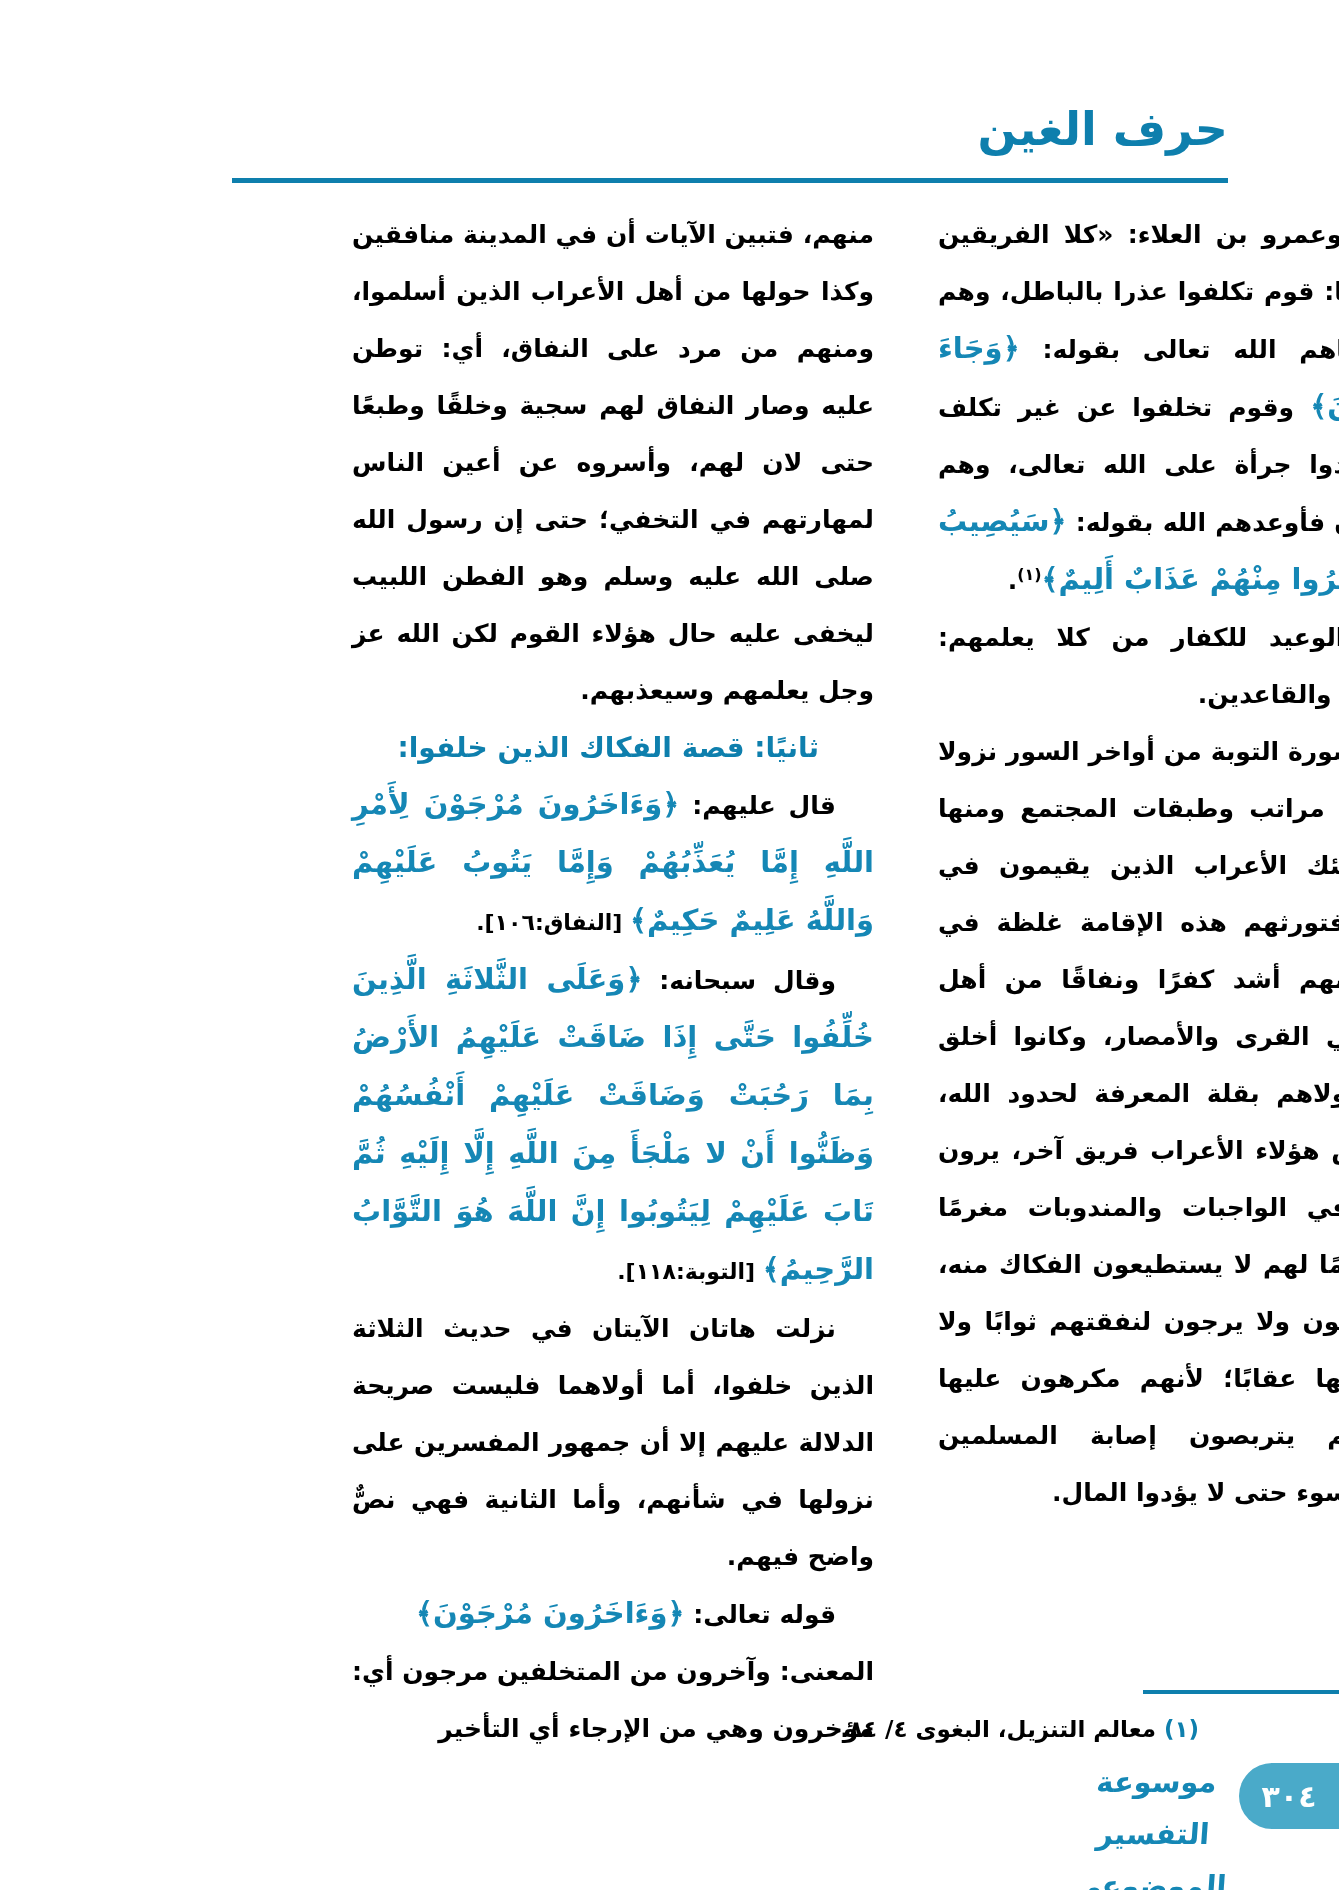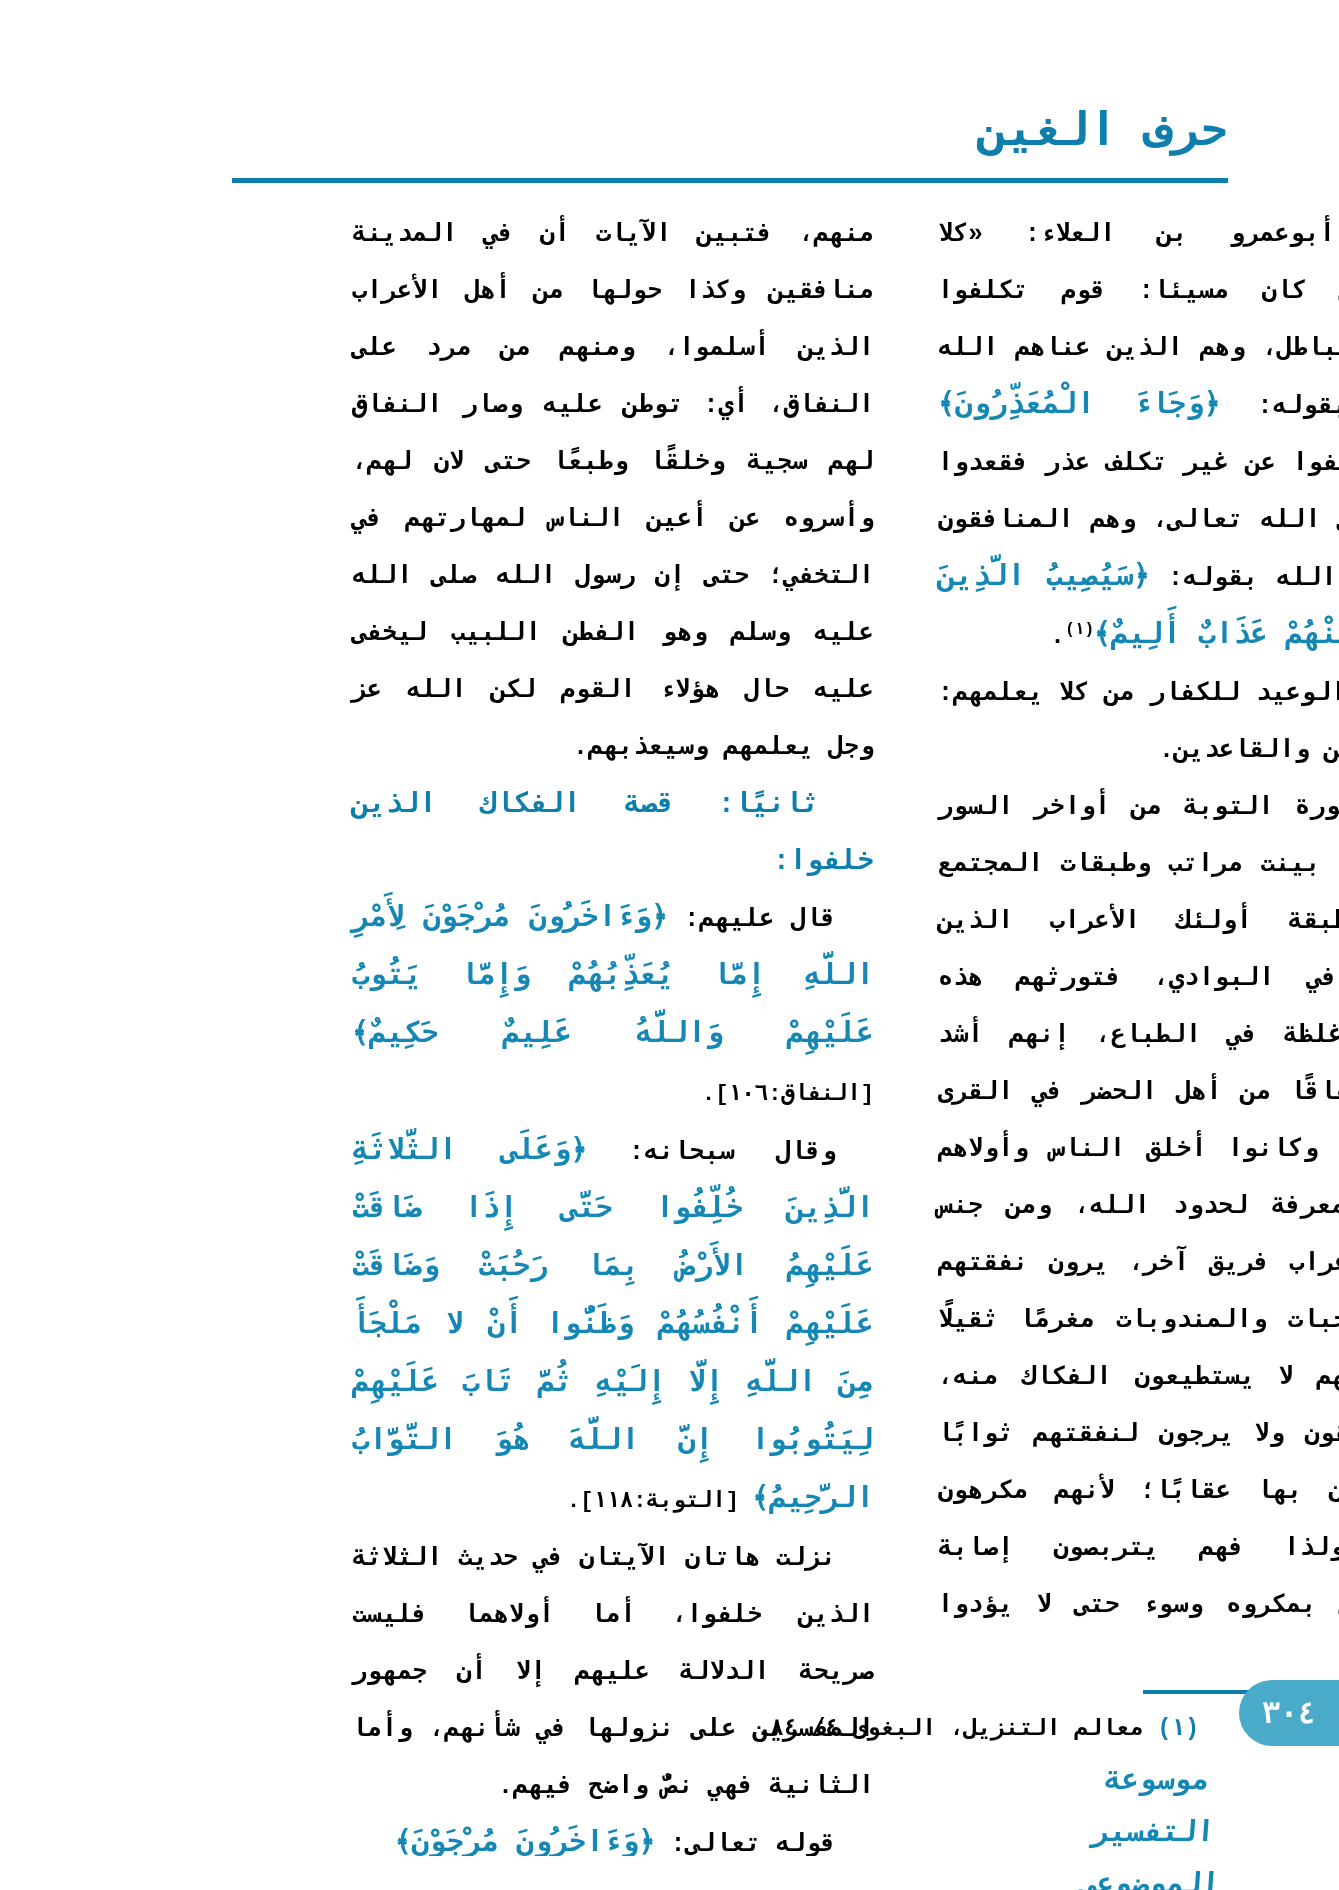--- a/index.html
+++ b/index.html
@@ -5,21 +5,21 @@
   :root{
     --teal:#0e7fad;
     --quran:#1587b5;
     --badge:#4aaac9;
     --ink:#000000;
   }
   *{margin:0;padding:0;box-sizing:border-box;}
   html,body{width:1339px;height:1890px;background:#ffffff;overflow:hidden;}
   body{font-family:"DejaVu Sans",sans-serif;color:var(--ink);direction:rtl;}
 
-  .page{position:absolute;inset:0;width:1107px;height:1890px;background:#fff;font-family:Liberation Mono, monospace;}
+  .page{position:absolute;inset:0;width:1107px;height:1890px;background:#fff;}
 
   .header-title{
     position:absolute;top:102px;right:111px;
     color:var(--teal);font-size:46px;font-weight:bold;
     letter-spacing:-1px;
   }
   .header-rule{
     position:absolute;top:178px;right:111px;left:0;height:5px;
     background:var(--teal);
   }
@@ -57,21 +57,21 @@
   .footer-logo{
     position:absolute;top:1756px;left:806px;width:230px;
     text-align:center;direction:rtl;
   }
   .footer-logo .logo-line1{
     color:var(--quran);font-size:29px;font-weight:bold;line-height:52px;
     transform:skewX(-4deg);
   }
 
   .page-badge{
-    position:absolute;top:1680px;right:0;width:100px;height:66px;
+    position:absolute;top:1763px;right:0;width:100px;height:66px;
     background:var(--badge);
     border-radius:36px 0 0 36px;
     display:flex;align-items:center;justify-content:center;
     color:#ffffff;font-size:30px;font-weight:bold;
   }
 </style>
 </head>
 <body>
 
 <div class="page">

